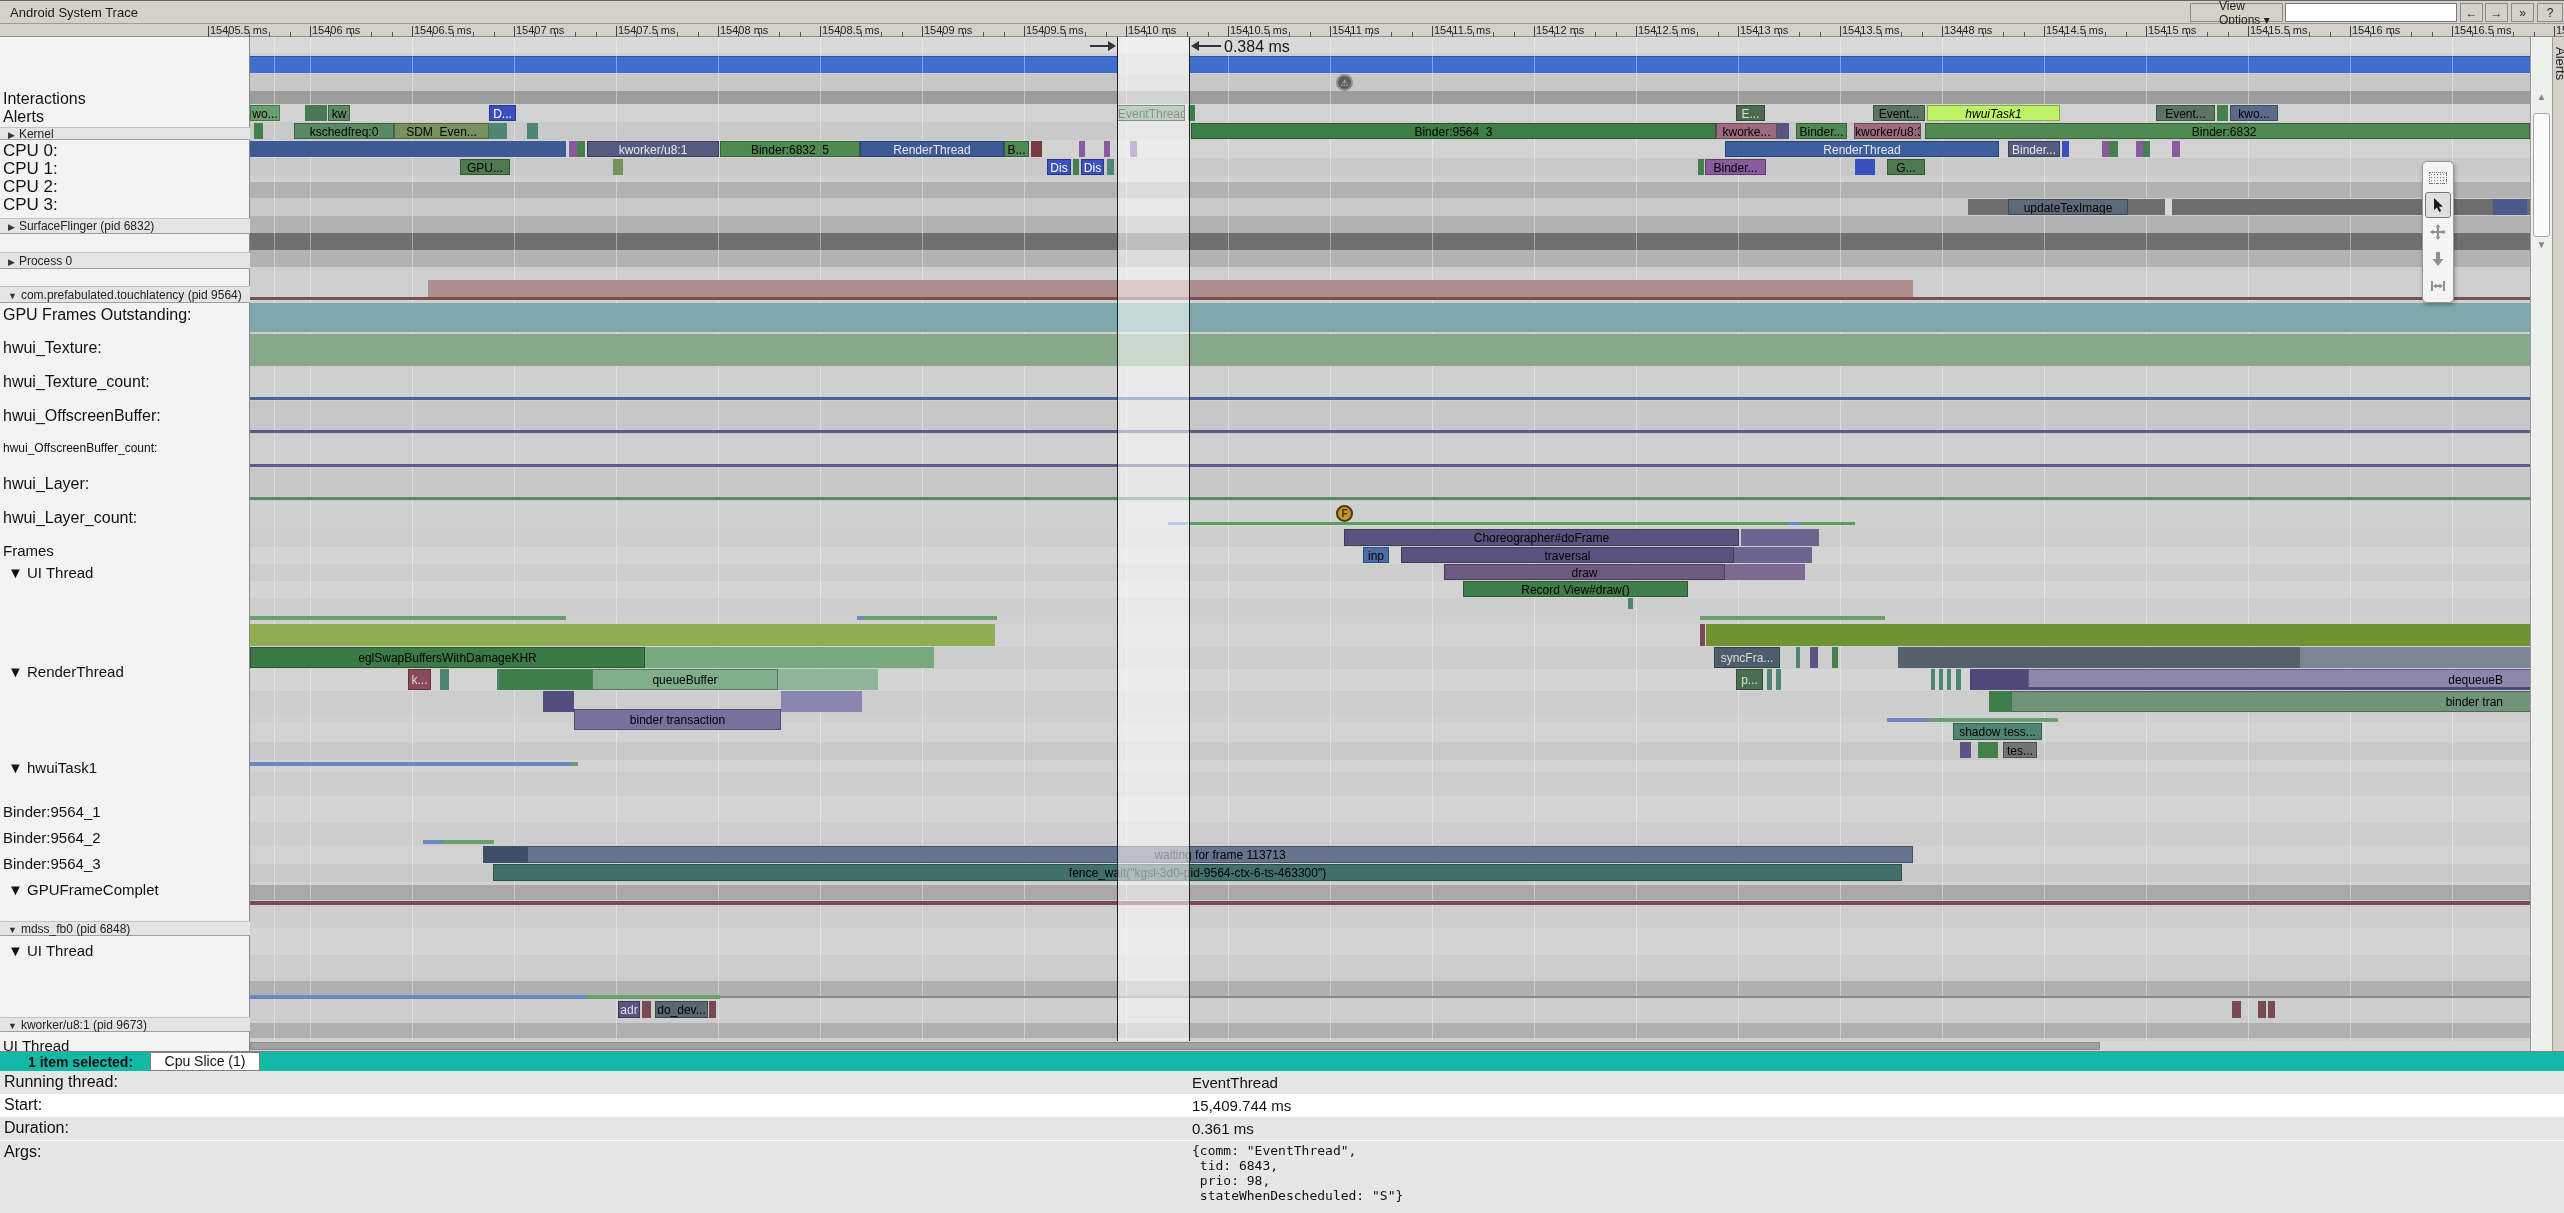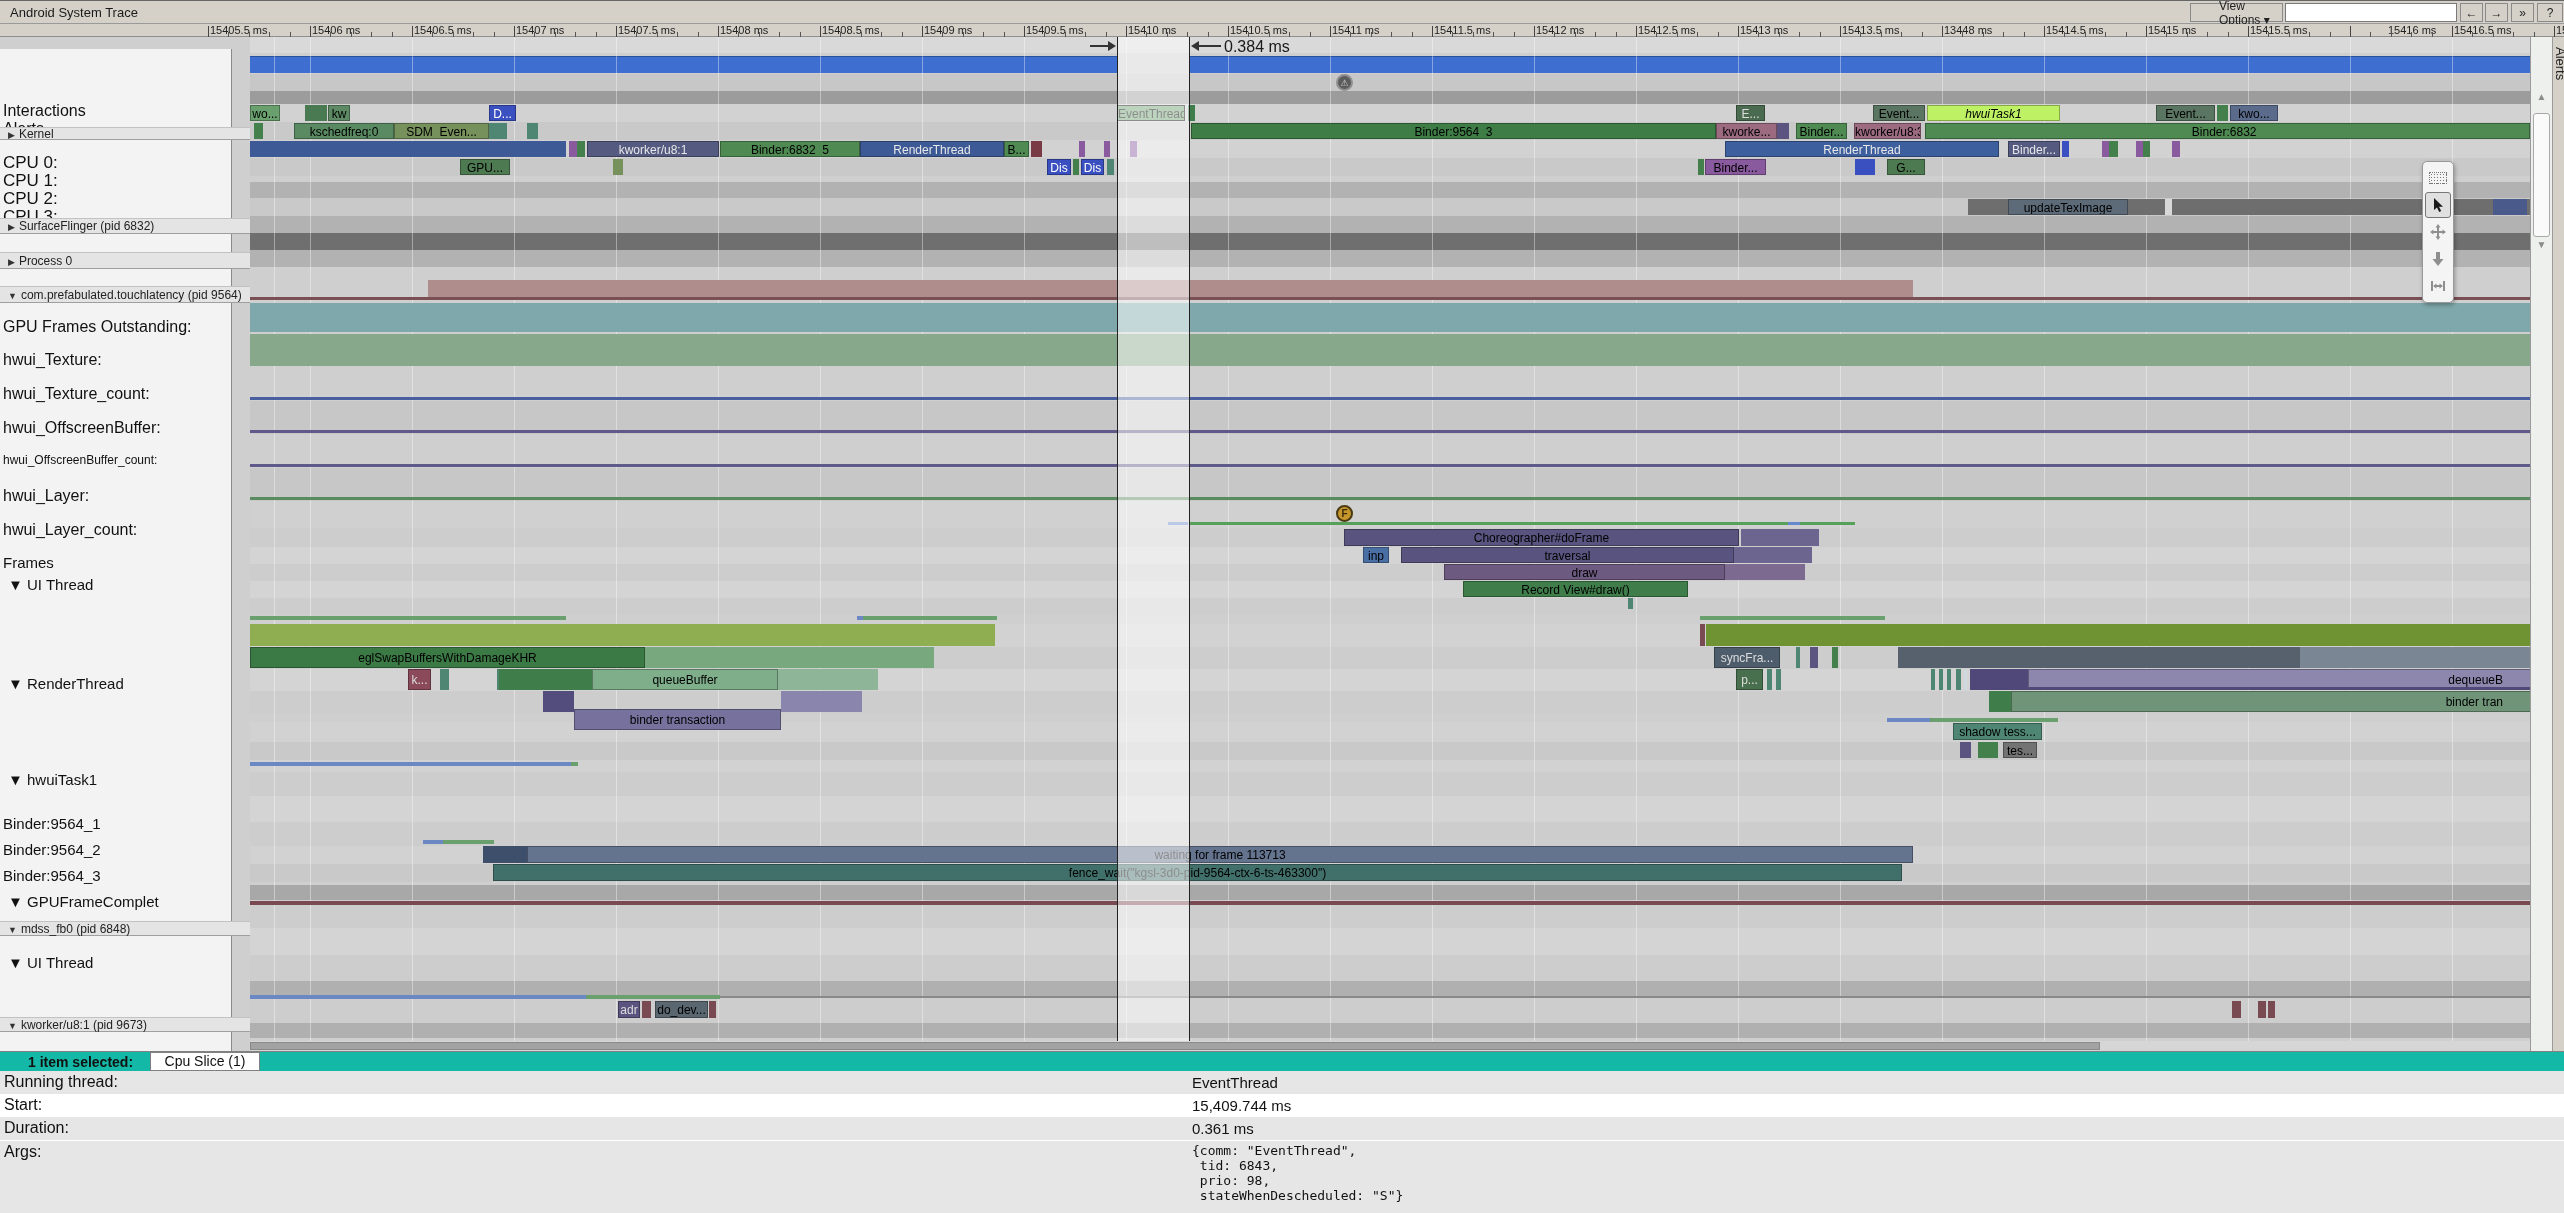--- a/index.html
+++ b/index.html
@@ -14,21 +14,21 @@
   
   #ruler{position:absolute;left:0;top:23px;width:2564px;height:13px;background:#d5d1c9;border-bottom:1px solid #8f8f8f;box-sizing:border-box;}
   .tick-label{position:absolute;top:0;font-size:11px;color:#222;white-space:nowrap;}
   .tick-major{position:absolute;top:2px;width:1px;height:11px;background:#444;}
   .tick-minor{position:absolute;top:8px;width:1px;height:5px;background:#555;}
   
   #canvas{position:absolute;left:0;top:36px;width:2564px;height:1014px;}
   #grid{position:absolute;left:250px;top:0;width:2280px;height:1014px;
         background-image:repeating-linear-gradient(90deg,rgba(255,255,255,0.38) 0 1px,transparent 1px 102px);
         background-position:60px 0;pointer-events:none;}
-  #sidebar{position:absolute;left:0;top:12px;width:232px;height:1014px;background:#f3f3f3;border-right:1px solid #8a8a8a;box-sizing:border-box;}
+  #sidebar{position:absolute;left:0;top:0;width:250px;height:1014px;background:#f3f3f3;border-right:1px solid #8a8a8a;box-sizing:border-box;}
   .sb-item{position:absolute;left:0;width:248px;color:#111;white-space:nowrap;overflow:hidden;}
   .hdr-left{position:absolute;left:0;width:250px;background:#e4e4e4;border-top:1px solid #c2c2c2;border-bottom:1px solid #9f9f9f;
             font-size:12px;color:#222;box-sizing:border-box;white-space:nowrap;}
   .hdr-arrow{display:inline-block;font-size:9px;margin:0 4px 0 8px;color:#333;}
   .row{position:absolute;left:250px;width:2280px;}
   .s{position:absolute;font-size:12px;color:#000;text-align:center;white-space:nowrap;overflow:hidden;box-sizing:border-box;}
   .line{position:absolute;}
   
   #band{position:absolute;left:1117px;top:0;width:73px;height:1014px;background:rgba(255,255,255,0.55);
         border-left:1px solid #222;border-right:1px solid #222;box-sizing:border-box;pointer-events:none;z-index:40;}
@@ -201,21 +201,21 @@
       <div class="tick-minor" style="left: 2186.8px;"></div>
       <div class="tick-minor" style="left: 2207.2px;"></div>
       <div class="tick-minor" style="left: 2227.6px;"></div>
       <div class="tick-major" style="left: 2248px;"></div>
       <div class="tick-label" style="left: 2250px;">15415.5 ms</div>
       <div class="tick-minor" style="left: 2268.4px;"></div>
       <div class="tick-minor" style="left: 2288.8px;"></div>
       <div class="tick-minor" style="left: 2309.2px;"></div>
       <div class="tick-minor" style="left: 2329.6px;"></div>
       <div class="tick-major" style="left: 2350px;"></div>
-      <div class="tick-label" style="left: 2352px; margin-left: 36px;">15416 ms</div>
+      <div class="tick-label" style="left: 2352px;">15416 ms</div>
       <div class="tick-minor" style="left: 2370.4px;"></div>
       <div class="tick-minor" style="left: 2390.8px;"></div>
       <div class="tick-minor" style="left: 2411.2px;"></div>
       <div class="tick-minor" style="left: 2431.6px;"></div>
       <div class="tick-major" style="left: 2452px;"></div>
       <div class="tick-label" style="left: 2454px;">15416.5 ms</div>
       <div class="tick-minor" style="left: 2472.4px;"></div>
       <div class="tick-minor" style="left: 2492.8px;"></div>
       <div class="tick-minor" style="left: 2513.2px;"></div>
       <div class="tick-minor" style="left: 2533.6px;"></div>

